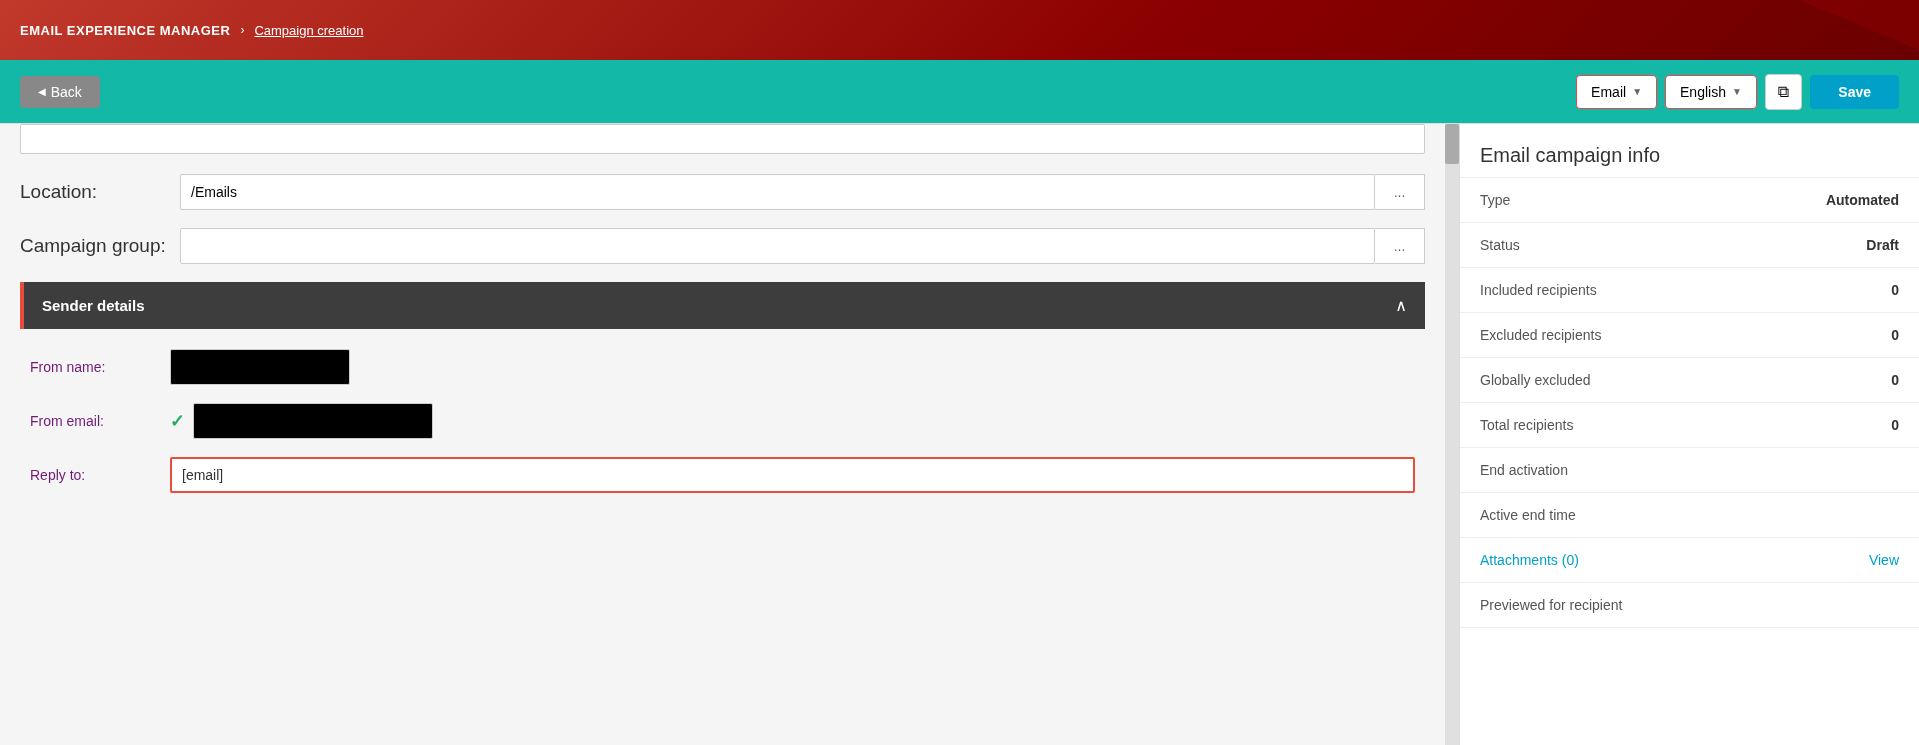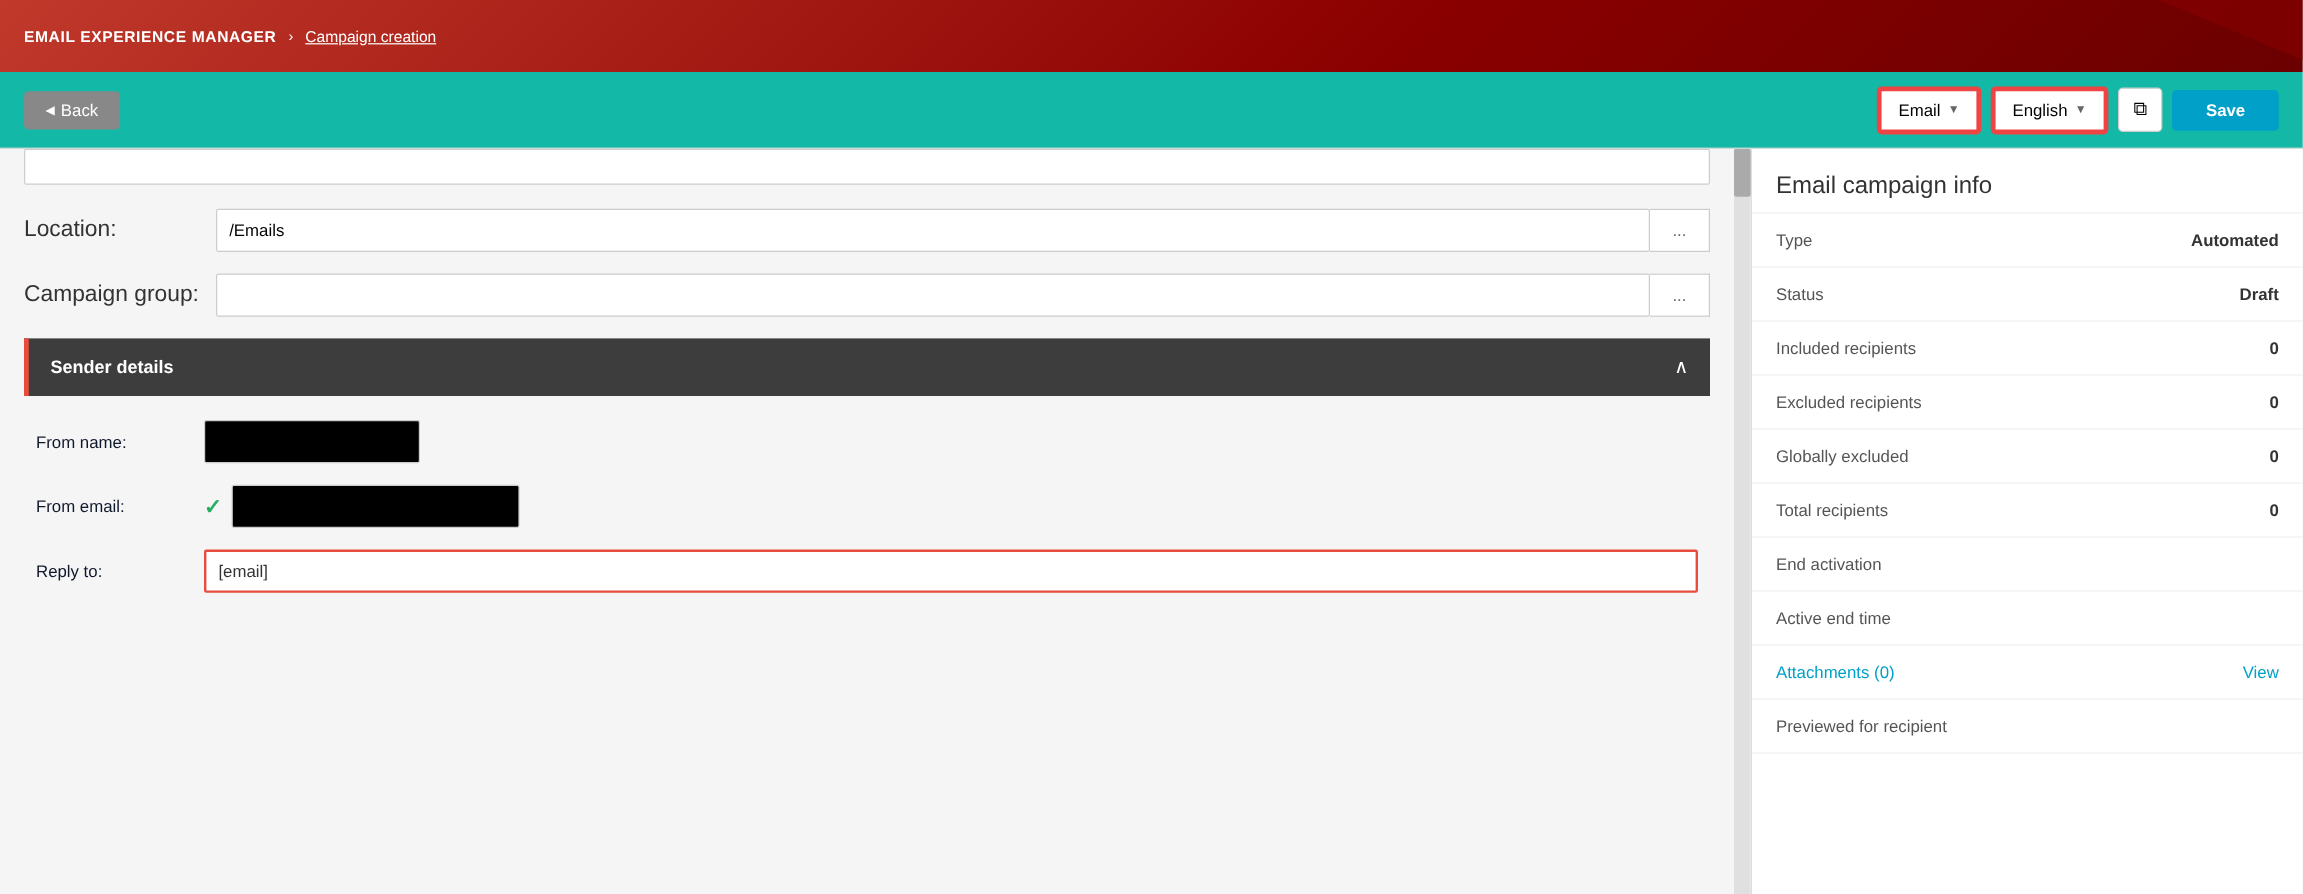--- a/index.html
+++ b/index.html
@@ -71,21 +71,21 @@
       font-size: 10px;
     }
     .toolbar-right {
       margin-left: auto;
       display: flex;
       align-items: center;
       gap: 8px;
     }
     .dropdown-btn {
       background: white;
-      border: 4px solid #ef4444;
+      border: 1px solid #ef4444;
       padding: 8px 14px;
       border-radius: 4px;
       cursor: pointer;
       font-size: 14px;
       display: flex;
       align-items: center;
       gap: 6px;
     }
     .dropdown-btn::after {
       content: '▼';
@@ -226,21 +226,21 @@
     }
     .sender-row {
       display: flex;
       align-items: center;
       margin-bottom: 18px;
       padding: 0 10px;
     }
     .sender-label {
       width: 140px;
       font-size: 14px;
-      color: #0f172a;
+      color: #701a75;
     }
     .sender-control {
       flex: 1;
       display: flex;
       align-items: center;
       gap: 8px;
     }
     .black-input {
       background: black;
       border: 1px solid #ccc;

